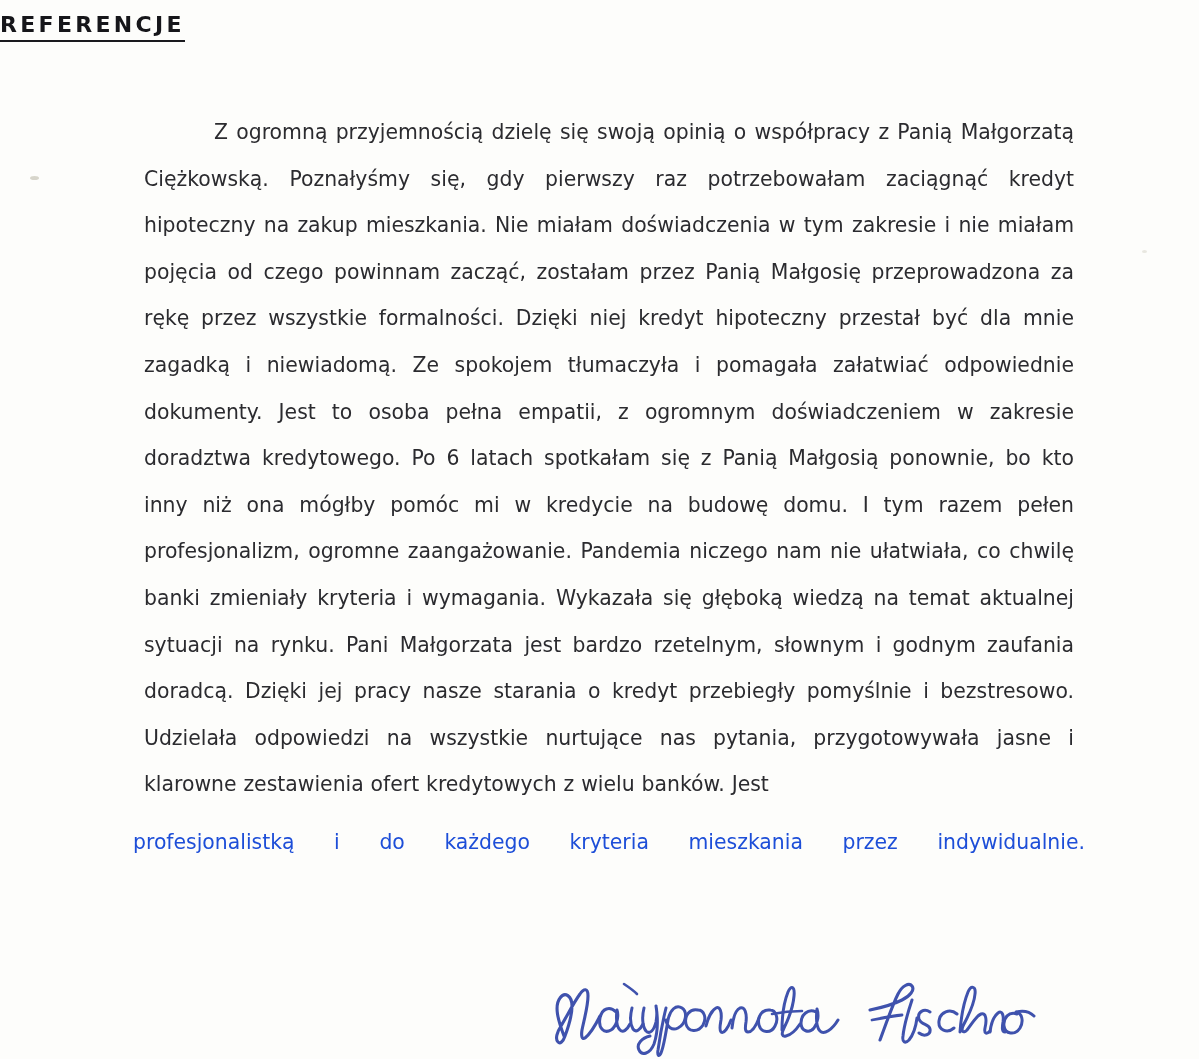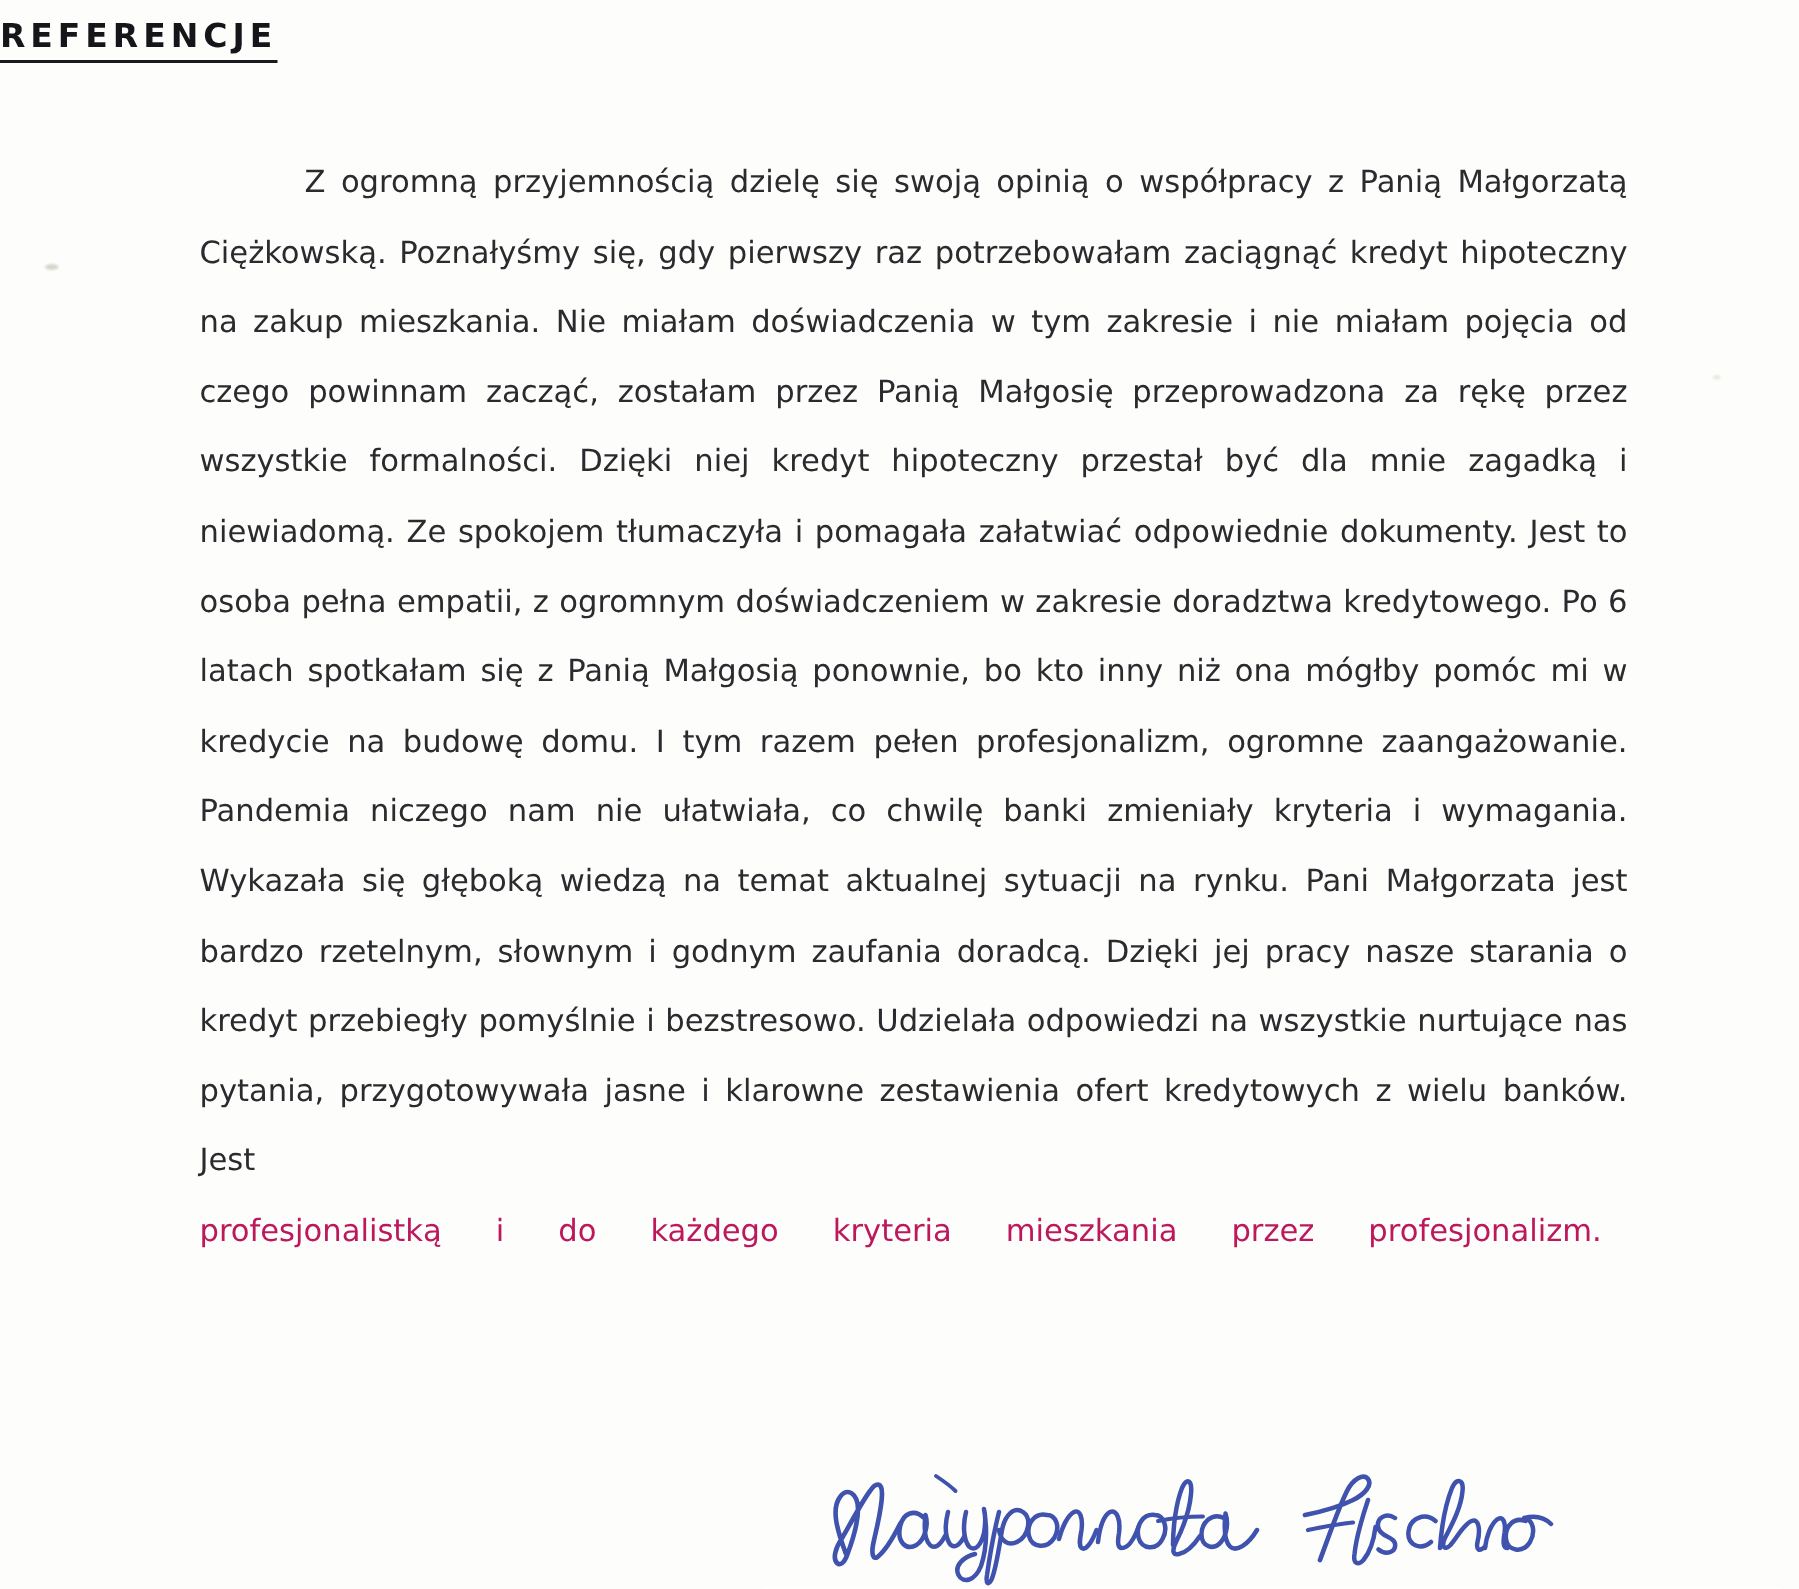--- a/index.html
+++ b/index.html
@@ -53,39 +53,38 @@
     border-bottom: 2.6px solid #1a1a1e;
     padding-bottom: 3px;
   }
   .body-block {
     position: absolute;
     left: 133px;
     top: 98px;
     width: 952px;
   }
   .para {
-    margin: 0;
+    margin: 11px;
     color: #2b2b2f;
     font-size: 20.4px;
     line-height: 46.6px;
     text-align: justify;
     text-justify: inter-word;
     text-indent: 70px;
     word-spacing: 0.4px;
   }
   
   .last-line {
     margin: 0;
-    color: #be185d;
+    color: #1d4ed8;
     font-size: 20.4px;
     line-height: 46.6px;
     display: flex;
-    justify-content: flex-start;
+    justify-content: space-between;
     width: 952px;
-    gap: 36px;
   }
   .closing {
     position: absolute;
     left: 205px;
     top: 833px;
     font-size: 20.4px;
     line-height: 30px;
     color: #2b2b2f;
   }
   .signature-wrap {
@@ -129,21 +128,21 @@
   <div class="body-block">
     <p class="para">Z ogromną przyjemnością dzielę się swoją opinią o współpracy z Panią Małgorzatą Ciężkowską. Poznałyśmy się, gdy pierwszy raz potrzebowałam zaciągnąć kredyt hipoteczny na zakup mieszkania. Nie miałam doświadczenia w tym zakresie i nie miałam pojęcia od czego powinnam zacząć, zostałam przez Panią Małgosię przeprowadzona za rękę przez wszystkie formalności. Dzięki niej kredyt hipoteczny przestał być dla mnie zagadką i niewiadomą. Ze spokojem tłumaczyła i pomagała załatwiać odpowiednie dokumenty. Jest to osoba pełna empatii, z ogromnym doświadczeniem w zakresie doradztwa kredytowego. Po 6 latach spotkałam się z Panią Małgosią ponownie, bo kto inny niż ona mógłby pomóc mi w kredycie na budowę domu. I tym razem pełen profesjonalizm, ogromne zaangażowanie. Pandemia niczego nam nie ułatwiała, co chwilę banki zmieniały kryteria i wymagania. Wykazała się głęboką wiedzą na temat aktualnej sytuacji na rynku. Pani Małgorzata jest bardzo rzetelnym, słownym i godnym zaufania doradcą. Dzięki jej pracy nasze starania o kredyt przebiegły pomyślnie i bezstresowo. Udzielała odpowiedzi na wszystkie nurtujące nas pytania, przygotowywała jasne i klarowne zestawienia ofert kredytowych z wielu banków. Jest</p>
     <div class="last-line">
       <span>profesjonalistką</span>
       <span>i</span>
       <span>do</span>
       <span>każdego</span>
       <span>kryteria</span>
       <span>mieszkania</span>
       <span>przez</span>
-      <span>profesjonalizm.</span>
+      <span>indywidualnie.</span>
     </div>
   </div>
 
 
   <div class="signature-wrap">
     <span class="sr-only">Małgorzata Fischro</span>
     <svg viewBox="0 0 520 100" xmlns="http://www.w3.org/2000/svg" aria-hidden="true">
 
       <path class="sig-path" stroke-width="3.1" d="M 44 78 C 38 62, 34 48, 40 40 C 45 33, 52 38, 52 48 C 52 58, 48 70, 45 78
            C 43 84, 40 86, 38 84 C 35 81, 37 74, 41 68 C 47 58, 54 44, 60 36

